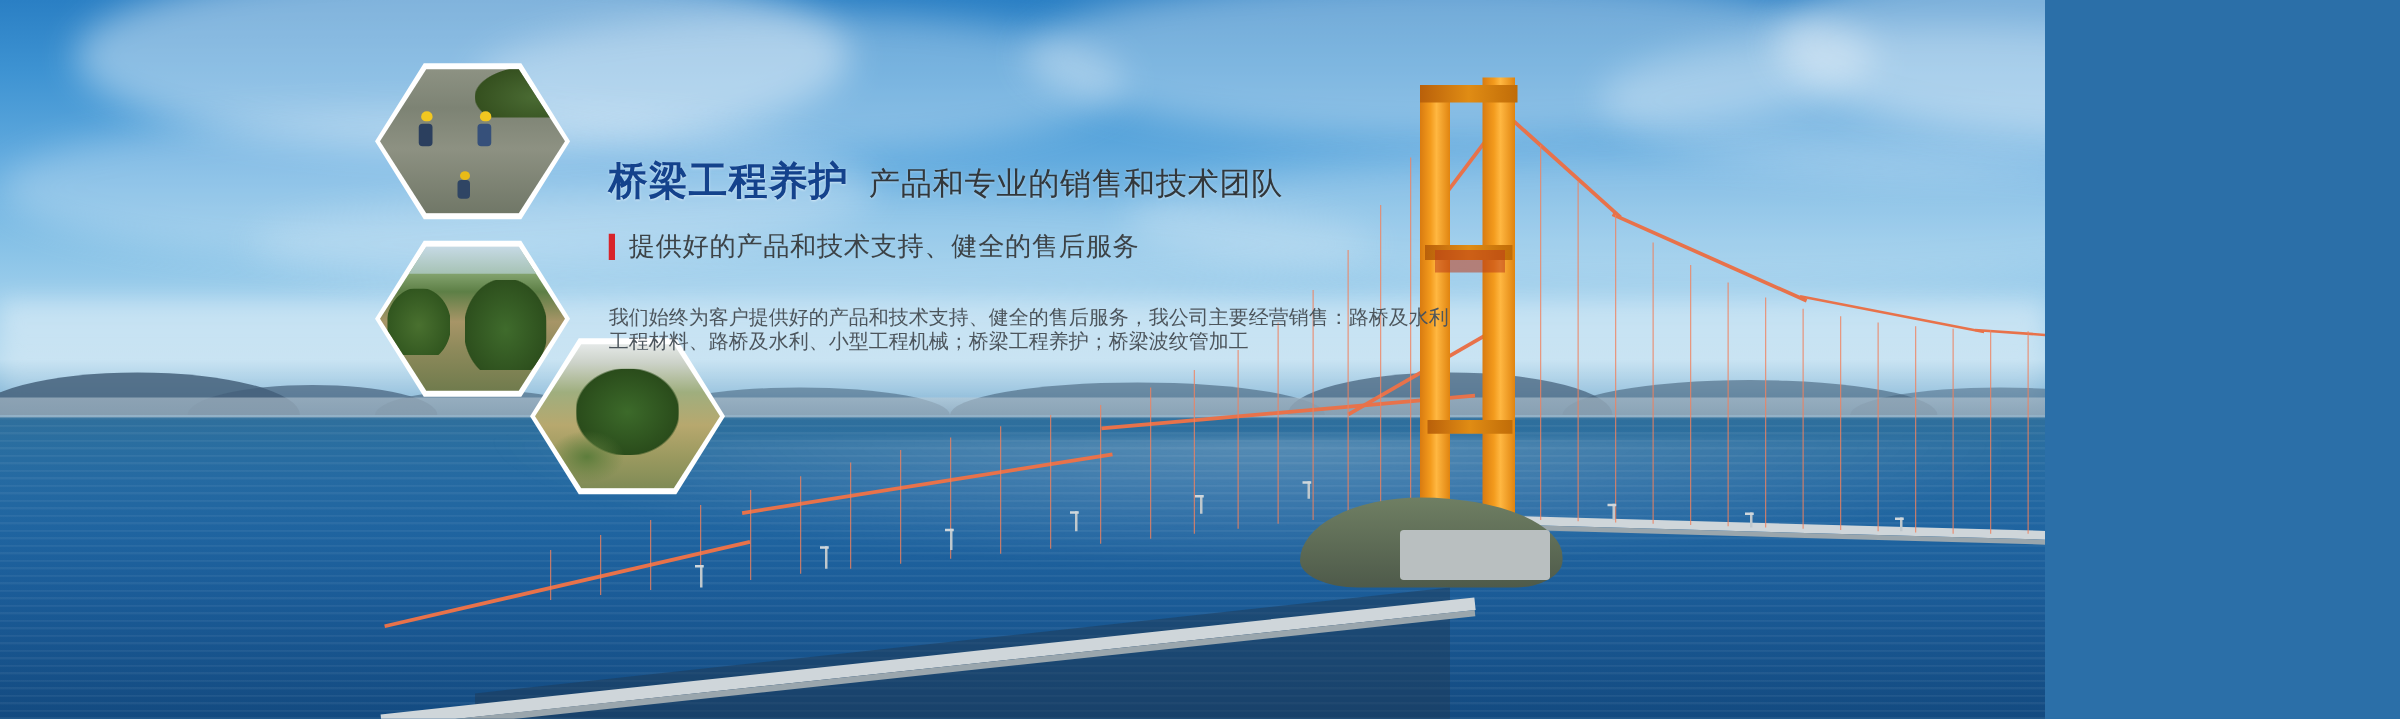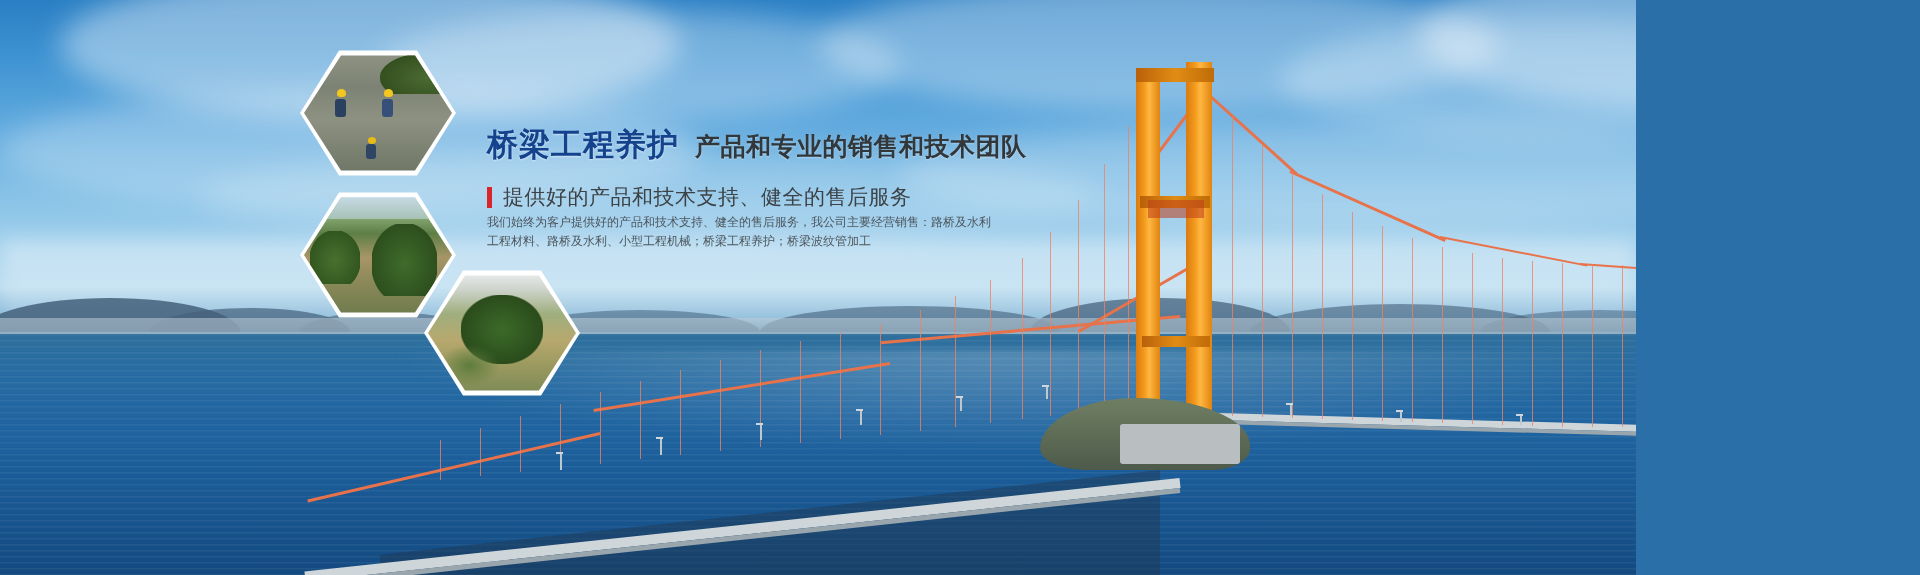--- a/index.html
+++ b/index.html
@@ -156,27 +156,27 @@
     background:radial-gradient(ellipse at 50% 50%,#5d7d3c,rgba(93,125,60,0) 72%);}
 
   
   .textblock{position:absolute;left:487px;top:124px;width:520px;}
   .headline{display:flex;align-items:baseline;white-space:nowrap;}
   .h-main{
     font-size:31px;font-weight:bold;color:#14428c;letter-spacing:1px;
     text-shadow:0 1px 2px rgba(255,255,255,.55);
   }
   .h-sub{
-    font-size:25px;font-weight:bold;color:#32373b;margin-left:16px;letter-spacing:.5px;
+    font-size:25px;font-weight:normal;color:#32373b;margin-left:16px;letter-spacing:.5px;
     text-shadow:0 1px 2px rgba(255,255,255,.35);
   }
   .subline{display:flex;align-items:center;margin-top:17px;}
   .redbar{width:5px;height:21px;background:#d8242a;margin-right:11px;flex:none;}
   .sub-text{font-size:21px;color:#3c4246;letter-spacing:.5px;}
-  .para{margin-top:2px;font-size:12px;line-height:19px;color:#4c555c;width:400px;}
+  .para{margin-top:34px;font-size:16px;line-height:19px;color:#4c555c;width:400px;}
   .para div{white-space:nowrap;}
 </style>
 </head>
 <body>
 
 <div class="banner">
 
   <div class="sky"></div>
 
   <div>

